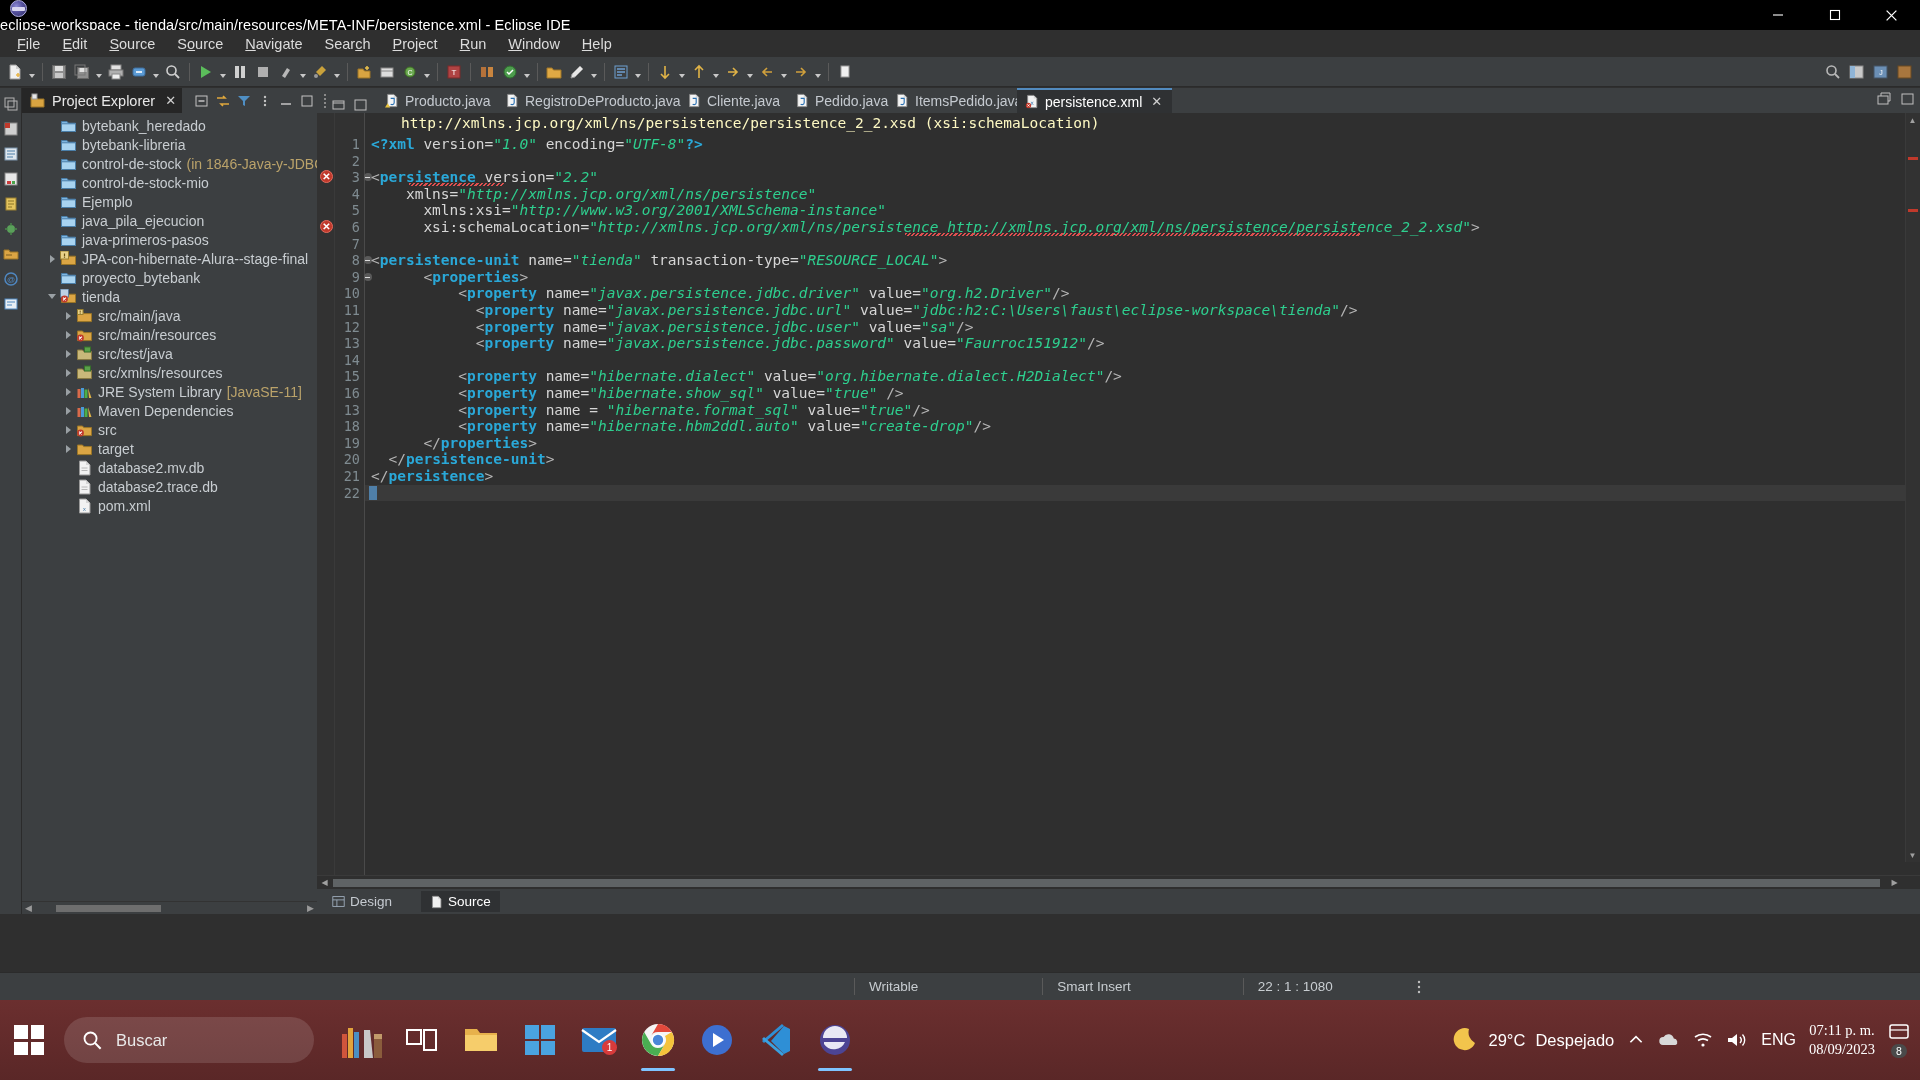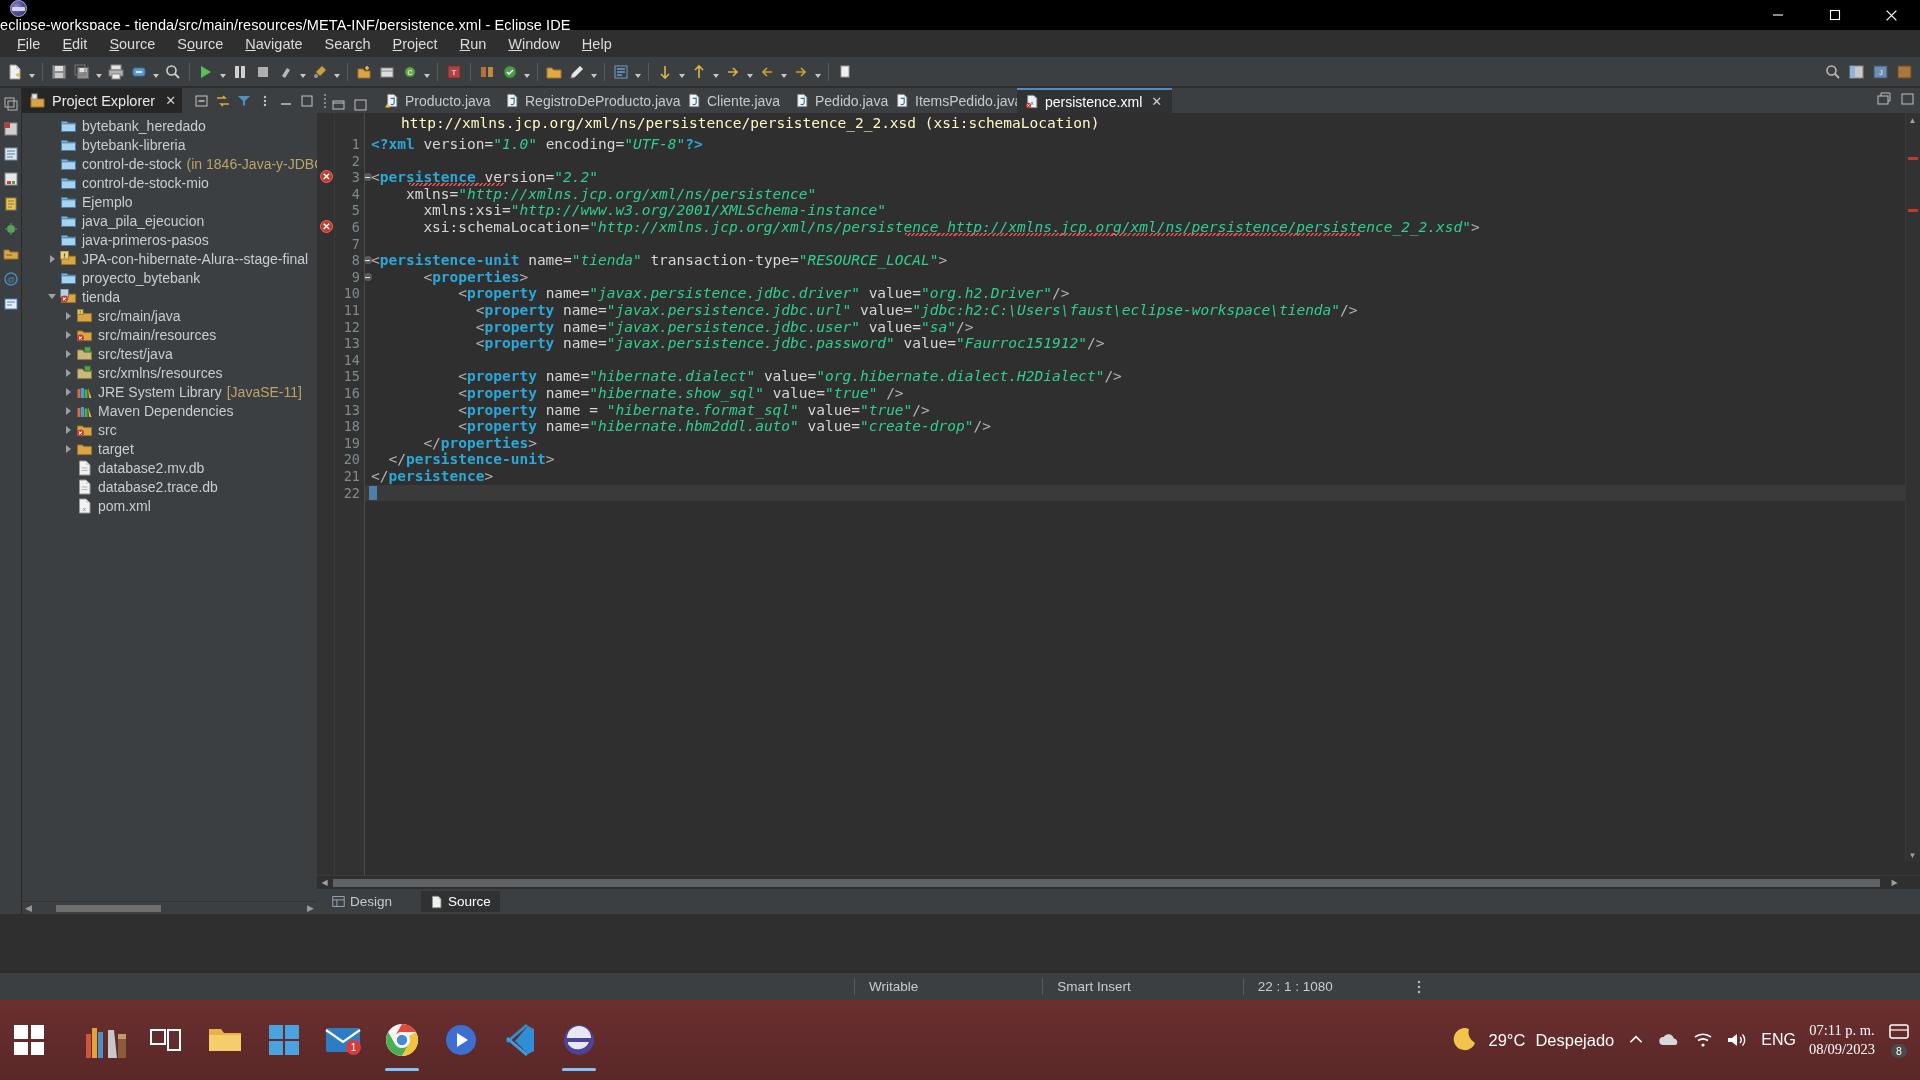--- a/index.html
+++ b/index.html
@@ -1060,20 +1060,27 @@
 
   <div class="taskbar">
     <div class="start-btn">
       <div class="win-logo">
           <i></i>
           <i></i>
           <i></i>
           <i></i>
         </div>
     </div>
+    <div class="search-box">
+      <svg width="21" height="21" viewBox="0 0 16 16">
+        <circle cx="6.5" cy="6.5" r="4.6" fill="none" stroke="#ffffff" stroke-width="1.4"></circle>
+        <path d="M10 10l4.2 4.2" stroke="#ffffff" stroke-width="1.6"></path>
+      </svg>
+      <span class="stext">Buscar</span>
+    </div>
 
     <div class="tbicons">
       <div class="tbapp">
         <svg width="46" height="40" viewBox="0 0 46 40">
           <rect x="2" y="14" width="5" height="24" fill="#d0553c"></rect>
           <rect x="8" y="8" width="5" height="30" fill="#e2a33c"></rect>
           <rect x="14" y="12" width="5" height="26" fill="#4b8fc4"></rect>
           <path d="M24 10h6l3 28h-9z" fill="#c8c8c8"></path>
           <rect x="34" y="14" width="8" height="24" fill="#8a5c3c"></rect>
           <rect x="34" y="14" width="8" height="5" fill="#c29a6a"></rect>

